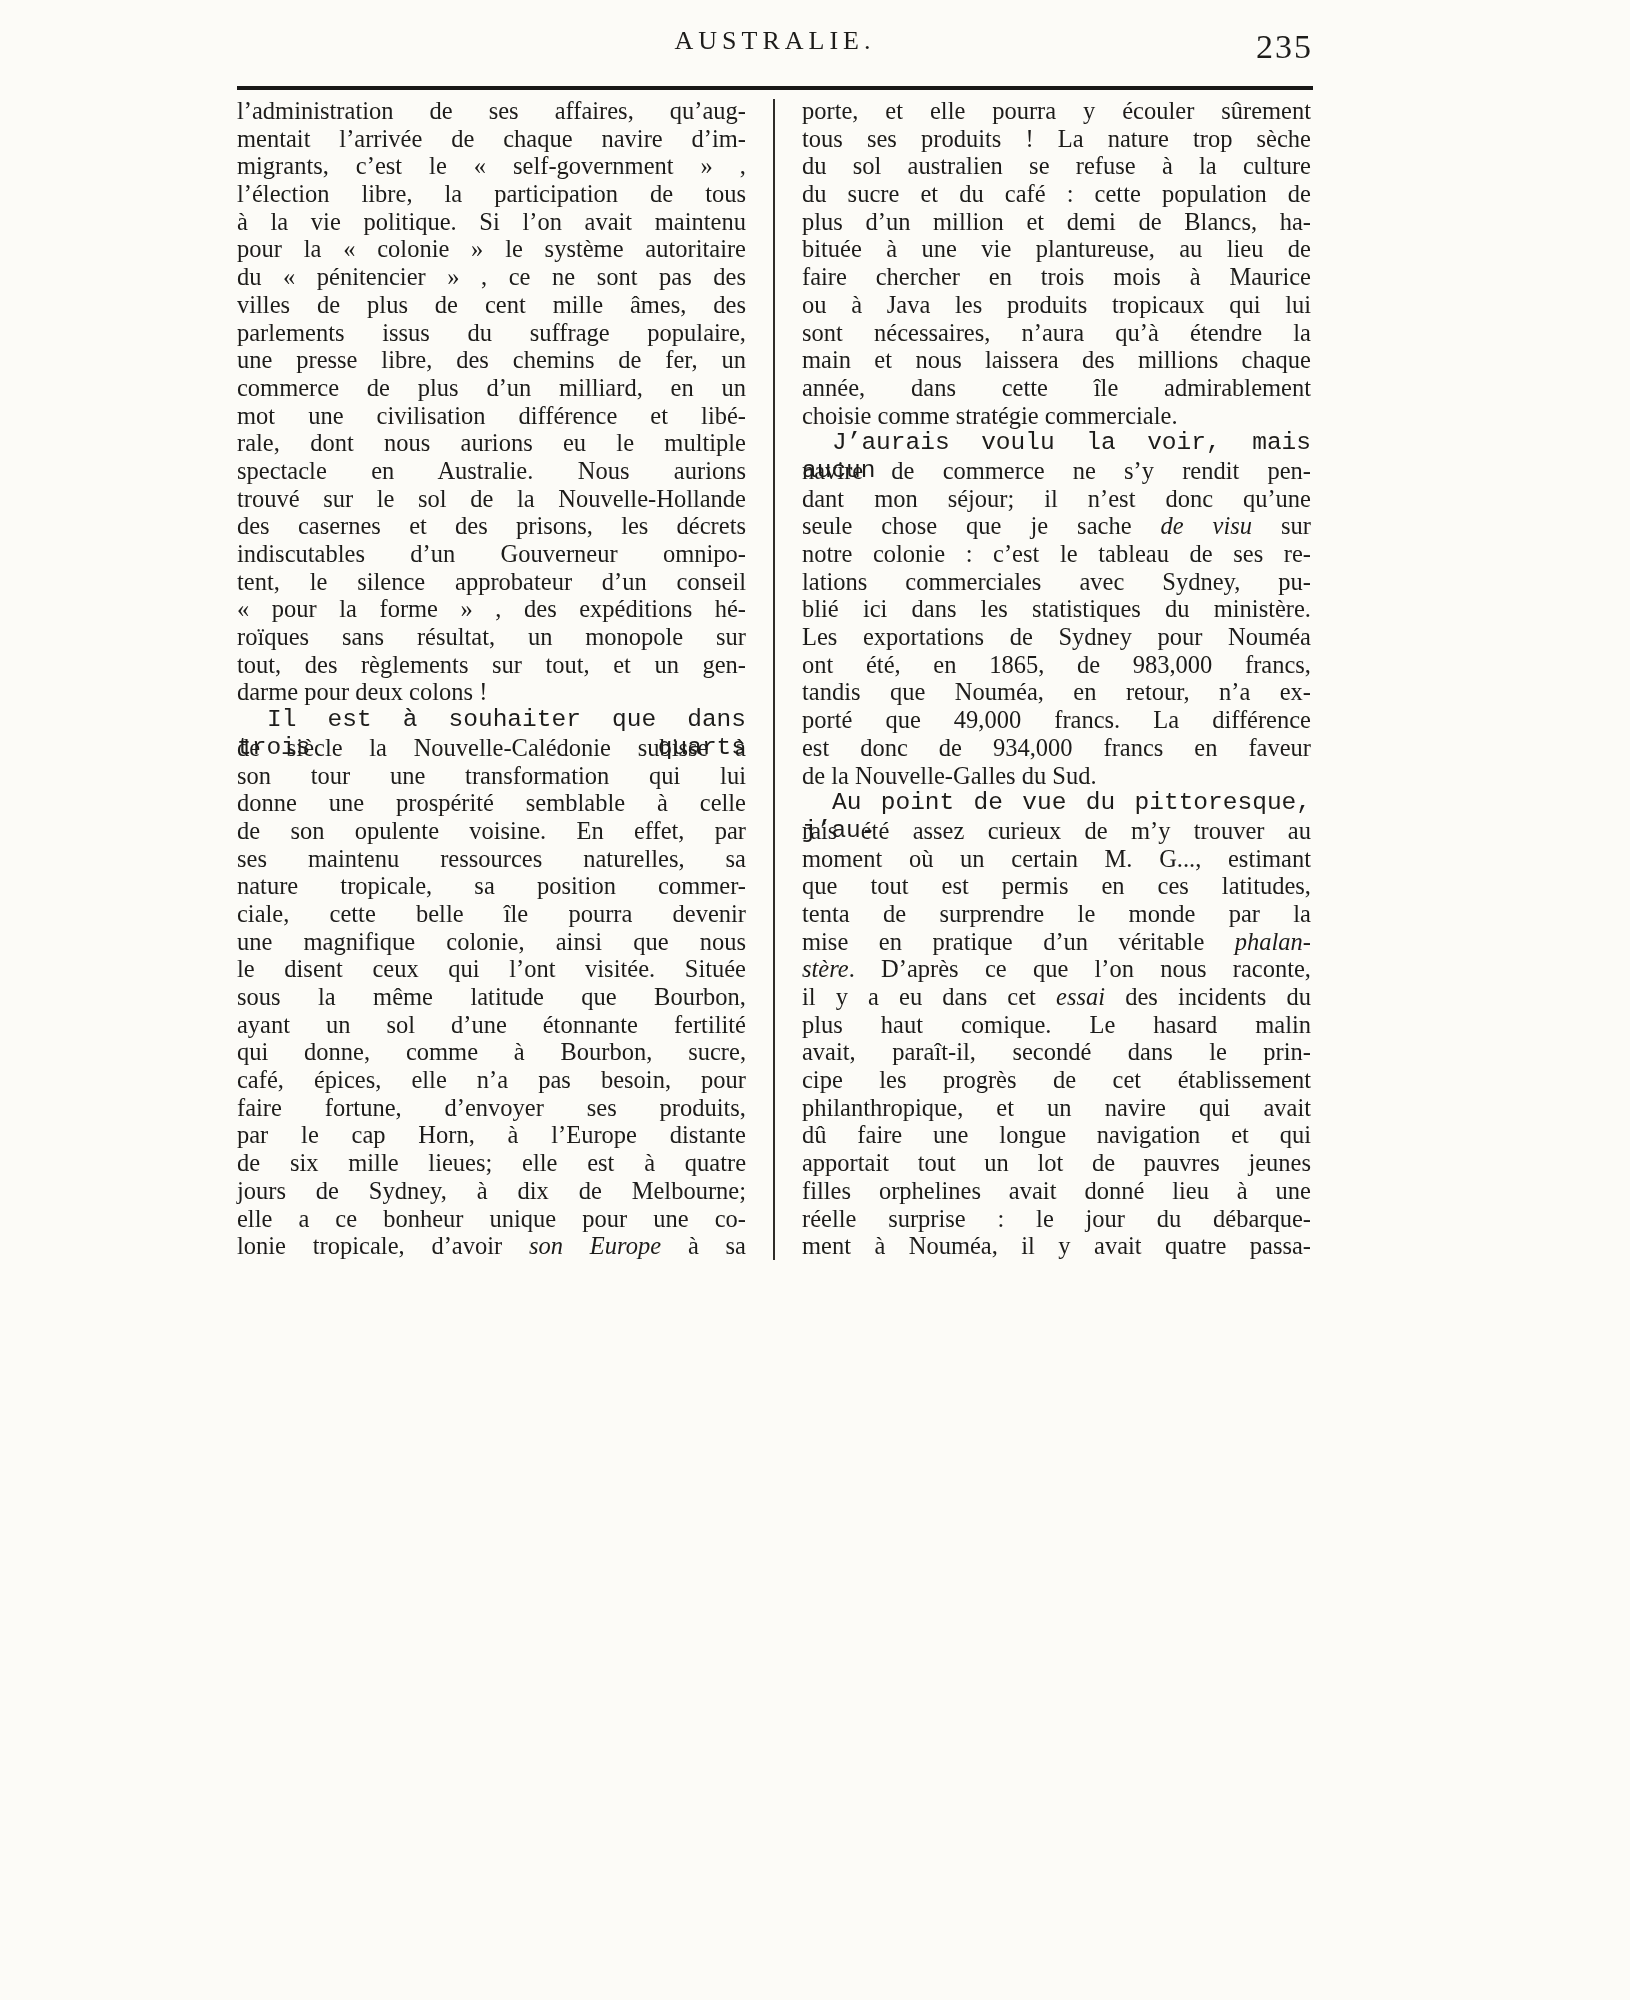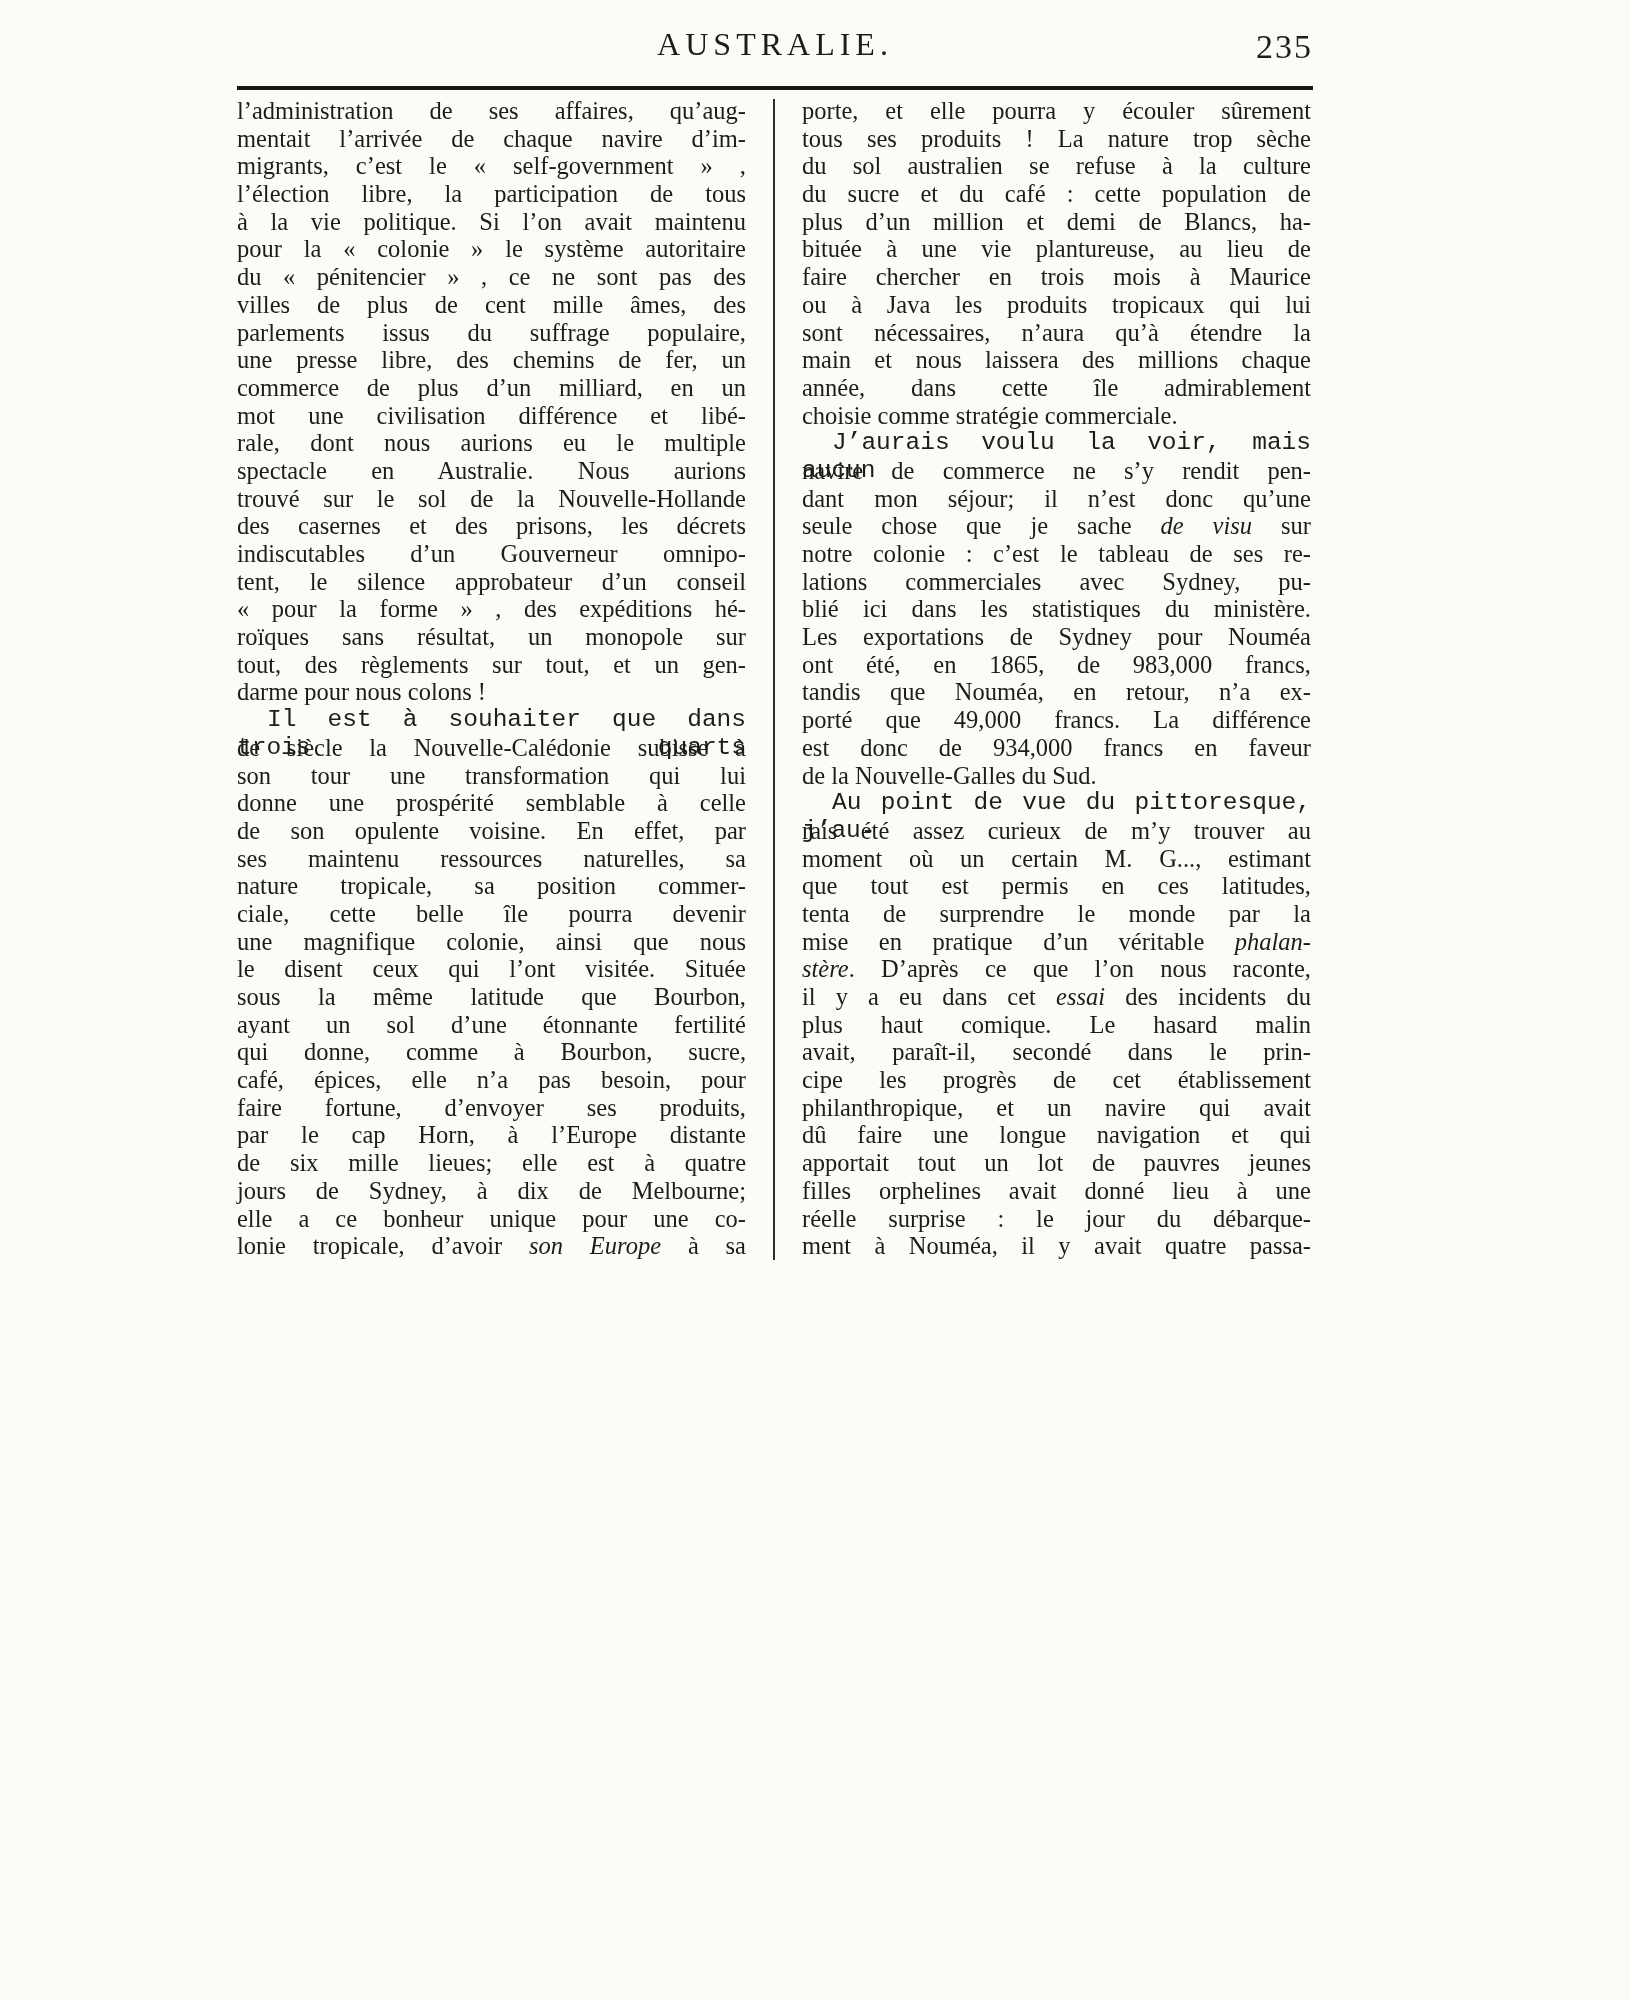--- a/index.html
+++ b/index.html
@@ -15,21 +15,21 @@
   .text-block {
     position: absolute;
     left: 237px;
     top: 26px;
     width: 1076px;
   }
   .page-header { position: relative; height: 42px; }
   .page-title {
     position: absolute; left: 0; right: 0;
     text-align: center;
-    font-size: 32px;
+    font-size: 26px;
     letter-spacing: 5px;
     font-weight: 400;
   }
   .page-number {
     position: absolute; right: 0; top: 2px;
     font-size: 34px;
     letter-spacing: 2px;
   }
   .header-rule {
     height: 4px;
@@ -78,21 +78,21 @@
         <div class="line">mot une civilisation différence et libé-</div>
         <div class="line">rale, dont nous aurions eu le multiple</div>
         <div class="line">spectacle en Australie. Nous aurions</div>
         <div class="line">trouvé sur le sol de la Nouvelle-Hollande</div>
         <div class="line">des casernes et des prisons, les décrets</div>
         <div class="line">indiscutables d’un Gouverneur omnipo-</div>
         <div class="line">tent, le silence approbateur d’un conseil</div>
         <div class="line">« pour la forme » , des expéditions hé-</div>
         <div class="line">roïques sans résultat, un monopole sur</div>
         <div class="line">tout, des règlements sur tout, et un gen-</div>
-        <div class="line end">darme pour nous colons !</div>
+        <div class="line end">darme pour deux colons !</div>
         <div class="line indent">Il est à souhaiter que dans trois quarts</div>
         <div class="line">de siècle la Nouvelle-Calédonie subisse à</div>
         <div class="line">son tour une transformation qui lui</div>
         <div class="line">donne une prospérité semblable à celle</div>
         <div class="line">de son opulente voisine. En effet, par</div>
         <div class="line">ses maintenu ressources naturelles, sa</div>
         <div class="line">nature tropicale, sa position commer-</div>
         <div class="line">ciale, cette belle île pourra devenir</div>
         <div class="line">une magnifique colonie, ainsi que nous</div>
         <div class="line">le disent ceux qui l’ont visitée. Située</div>

